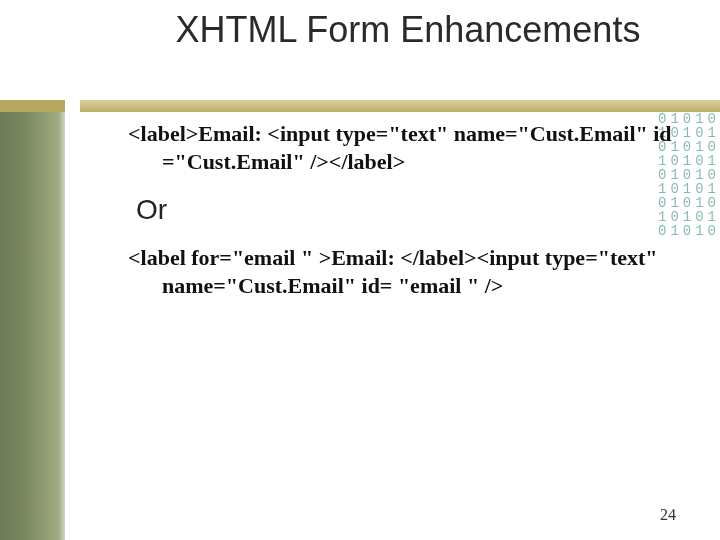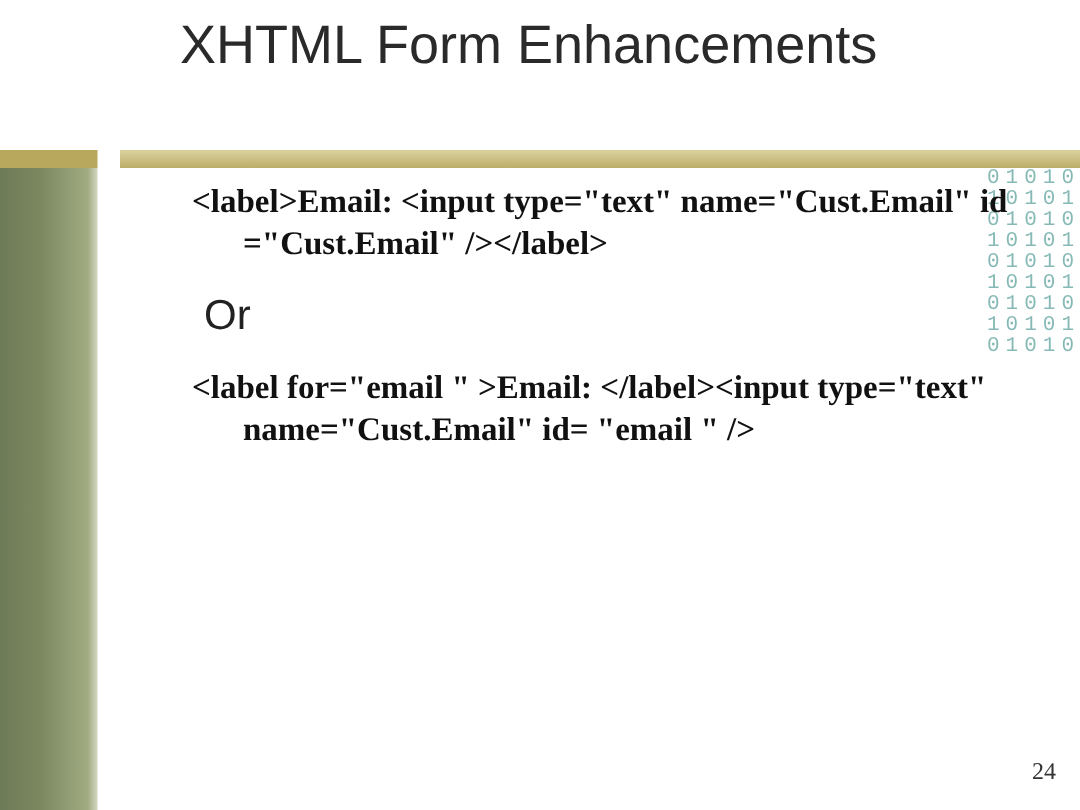--- a/index.html
+++ b/index.html
@@ -63,21 +63,21 @@
     text-align: right;
     opacity: 0.5;
     overflow: hidden;
     white-space: pre;
   }
   .title {
     position: absolute;
     top: 8px;
     right: 24px;
     left: 120px;
-    text-align: left;
+    text-align: center;
     font-size: 36px;
     line-height: 44px;
     color: #2a2a2a;
     font-family: Verdana, Geneva, sans-serif;
   }
   .content {
     position: absolute;
     top: 120px;
     left: 100px;
     right: 30px;
@@ -119,21 +119,21 @@
   .or {
     margin-left: 36px;
     font-size: 28px;
     font-family: Verdana, Geneva, sans-serif;
     color: #222;
     margin-bottom: 18px;
   }
   .pagenum {
     position: absolute;
     bottom: 16px;
-    right: 16px;
+    right: 44px;
     font-size: 16px;
     color: #333;
     font-family: "Times New Roman", Times, serif;
   }
 </style>
 </head>
 <body>
 
 <div class="slide">
 

